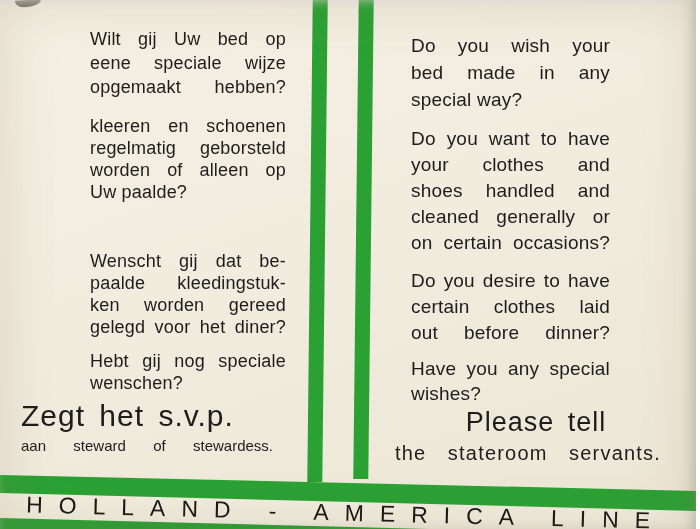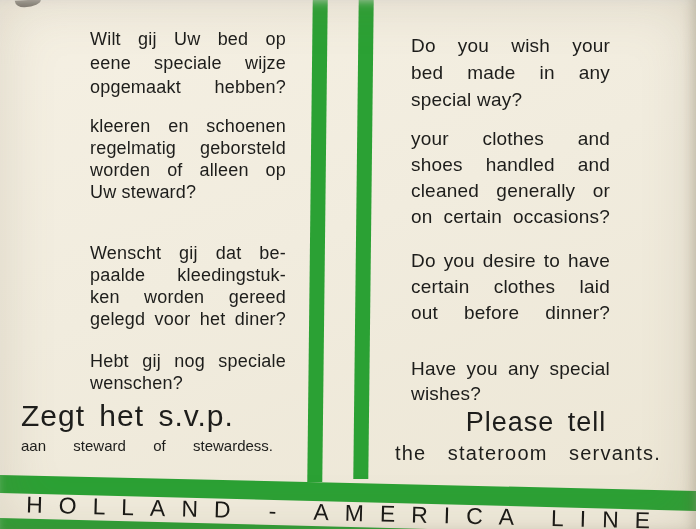--- a/index.html
+++ b/index.html
@@ -30,26 +30,26 @@
 
   .para { position:absolute; }
   .dutch .para, .dutch-signoff-small { font-size:18px; }
   .p-l { left:90px;  width:196px; line-height:22px; }
   .p-r { left:411px; width:199px; font-size:19px; }
   .ln { text-align:justify; text-align-last:justify; letter-spacing:.2px; }
   .ln.end { text-align-last:left; }
 
   #l-p1 { top:27px;  line-height:24px; }
   #l-p2 { top:115px; }
-  #l-p3 { top:242px; }
+  #l-p3 { top:250px; }
   #l-p4 { top:350px; }
 
   #r-p1 { top:32px;  line-height:27px; }
   #r-p2 { top:126px; line-height:26px; }
-  #r-p3 { top:248px; line-height:26px; }
+  #r-p3 { top:268px; line-height:26px; }
   #r-p4 { top:356px; line-height:25px; }
 
   .signoff-lg {
     position:absolute; font-size:30px; letter-spacing:1px; word-spacing:5px;
     white-space:nowrap;
   }
   #zegt   { left:21px; top:399px; }
   #please { left:406px; top:407px; width:266px; text-align:center; font-size:27px; padding-right:6px; box-sizing:border-box; }
   .signoff-sm { position:absolute; }
   #aan {
@@ -80,21 +80,21 @@
   <div class="dutch">
     <div class="para p-l" id="l-p1">
       <div class="ln">Wilt gij Uw bed op</div>
       <div class="ln">eene speciale wijze</div>
       <div class="ln">opgemaakt hebben?</div>
     </div>
     <div class="para p-l" id="l-p2">
       <div class="ln">kleeren en schoenen</div>
       <div class="ln">regelmatig geborsteld</div>
       <div class="ln">worden of alleen op</div>
-      <div class="ln end">Uw steward?</div>
+      <div class="ln end">Uw paalde?</div>
     </div>
     <div class="para p-l" id="l-p3">
       <div class="ln">Wenscht gij dat be-</div>
       <div class="ln">paalde kleedingstuk-</div>
       <div class="ln">ken worden gereed</div>
       <div class="ln">gelegd voor het diner?</div>
     </div>
     <div class="para p-l" id="l-p4">
       <div class="ln">Hebt gij nog speciale</div>
       <div class="ln end">wenschen?</div>
@@ -103,20 +103,21 @@
     <div class="signoff-sm dutch-signoff-small" id="aan">aan steward of stewardess.</div>
   </div>
 
   <div class="english">
     <div class="para p-r" id="r-p1">
       <div class="ln">Do you wish your</div>
       <div class="ln">bed made in any</div>
       <div class="ln end">special way?</div>
     </div>
     <div class="para p-r" id="r-p2">
+      <div class="ln">Do you want to have</div>
       <div class="ln">your clothes and</div>
       <div class="ln">shoes handled and</div>
       <div class="ln">cleaned generally or</div>
       <div class="ln">on certain occasions?</div>
     </div>
     <div class="para p-r" id="r-p3">
       <div class="ln">Do you desire to have</div>
       <div class="ln">certain clothes laid</div>
       <div class="ln">out before dinner?</div>
     </div>

